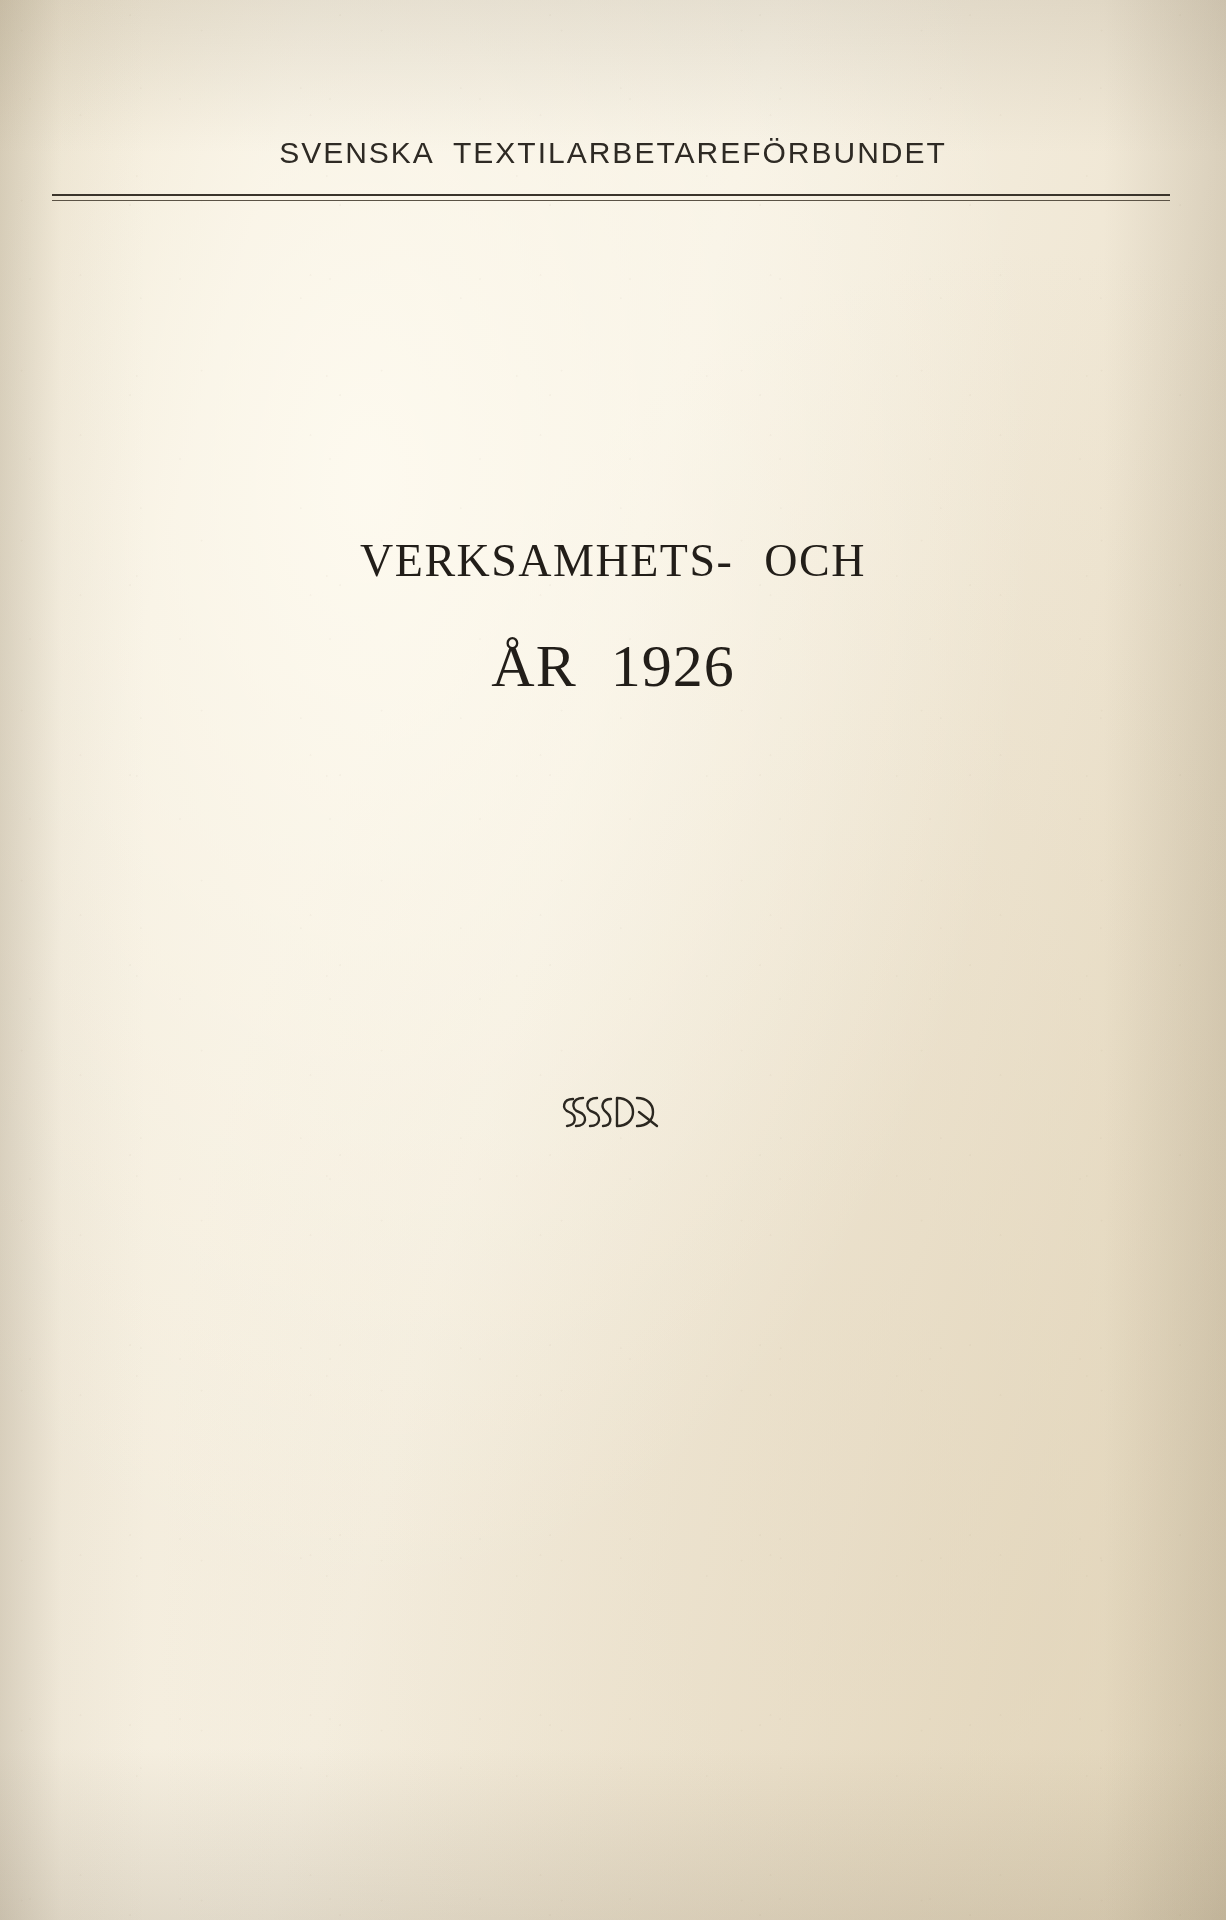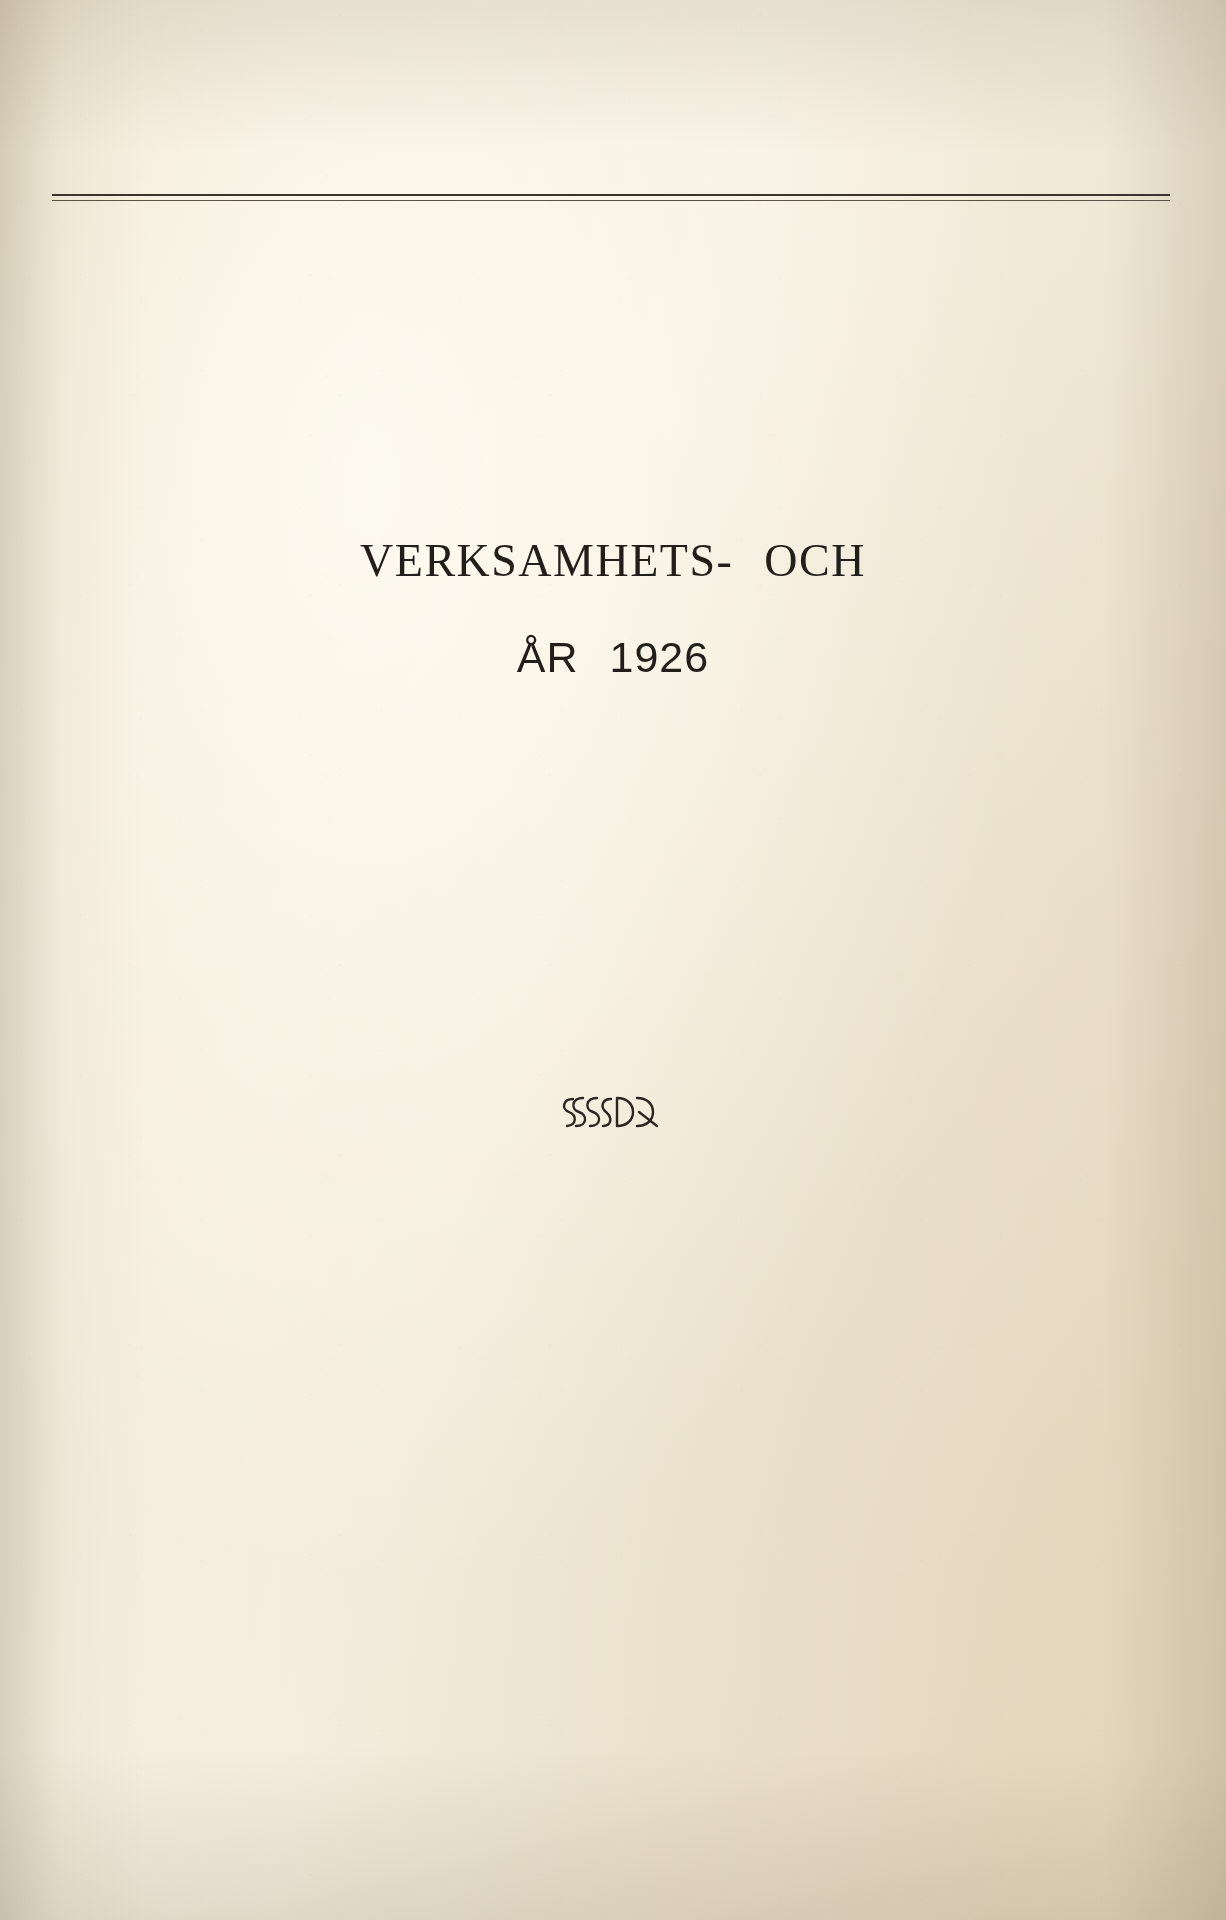--- a/index.html
+++ b/index.html
@@ -111,22 +111,22 @@
     font-family: "Liberation Serif", serif;
     font-size: 46px;
     line-height: 1.0;
     letter-spacing: 1.5px;
     margin: 0 0 52px 0;
     white-space: nowrap;
   }
   .title-line.l1 { word-spacing: 18px; }
   .title-line.l2 { font-size: 60px; letter-spacing: 1.2px; }
   .title-line.l3 {
-    font-family: Liberation Sans, sans-serif;
-    font-size: 43px;
+    font-family: Liberation Serif, serif;
+    font-size: 60px;
     letter-spacing: 1px;
     word-spacing: 18px;
     margin-bottom: 0;
   }
 
   
   .emblem {
     position: absolute;
     top: 1085px;
     left: 0;
@@ -164,20 +164,21 @@
   }
 </style>
 </head>
 <body>
 
 <div class="scan">
   <div class="grain"></div>
 
   <div class="content">
 
+    <div class="header-org">SVENSKA  TEXTILARBETAREFÖRBUNDET</div>
 
     <div class="rule-wrap">
       <div class="r1"></div>
       <div class="r2"></div>
     </div>
 
     <div class="title-block">
       <div class="title-line l1">VERKSAMHETS- OCH</div>
       <div class="title-line l3">ÅR 1926</div>
     </div>

